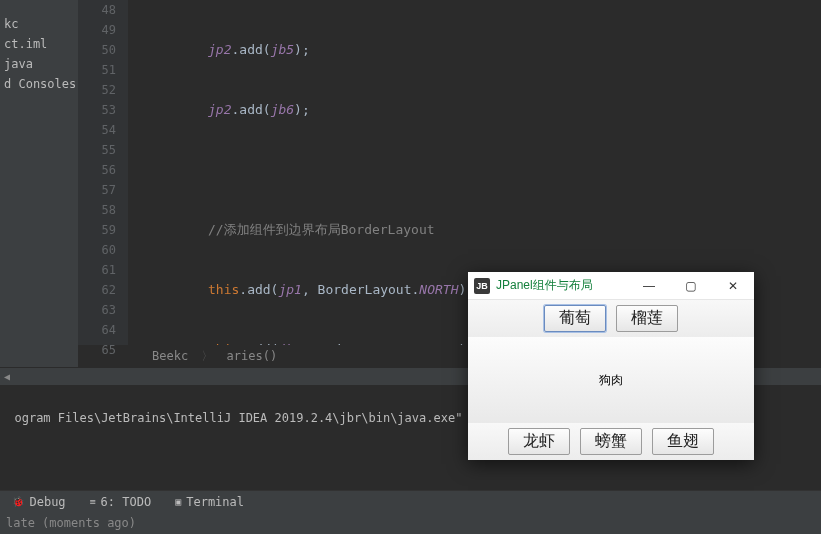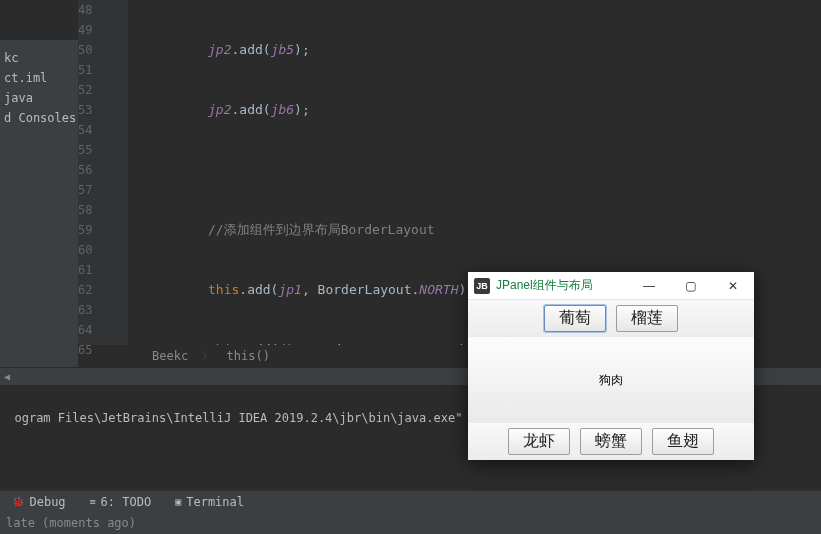--- a/index.html
+++ b/index.html
@@ -14,31 +14,31 @@
     position: relative;
   }
   .left-panel {
     position: absolute;
     left: 0; top: 0;
     width: 78px;
     height: 370px;
     background: #3c3f41;
     color: #bbbbbb;
     font-size: 12px;
-    padding-top: 8px;
-    margin-top: 40px;
+    padding-top: 14px;
   }
   .left-panel div { padding: 3px 4px; white-space: nowrap; overflow: hidden; }
   .gutter {
     position: absolute;
     left: 78px; top: 0;
     width: 50px;
     height: 345px;
     background: #313335;
     color: #606366;
+    text-align: right;
     padding-right: 12px;
     font-size: 12px;
     line-height: 20px;
     padding-top: 0;
   }
   .editor {
     position: absolute;
     left: 128px; top: 0;
     right: 0;
     height: 345px;
@@ -224,21 +224,21 @@
   
   
   
   
   
 </div>
 
 <div class="breadcrumb">
   <span>Beekc</span>
   <span class="sep">〉</span>
-  <span>this()</span>
+  <span>aries()</span>
 </div>
 
 <div class="hscroll">
   <span class="arrow">◀</span>
 </div>
 
 <div class="console">
   <span>ogram Files\JetBrains\IntelliJ IDEA 2019.2.4\jbr\bin\java.exe" "-jav                                                    iJ IDEA 20</span>
 </div>
 

